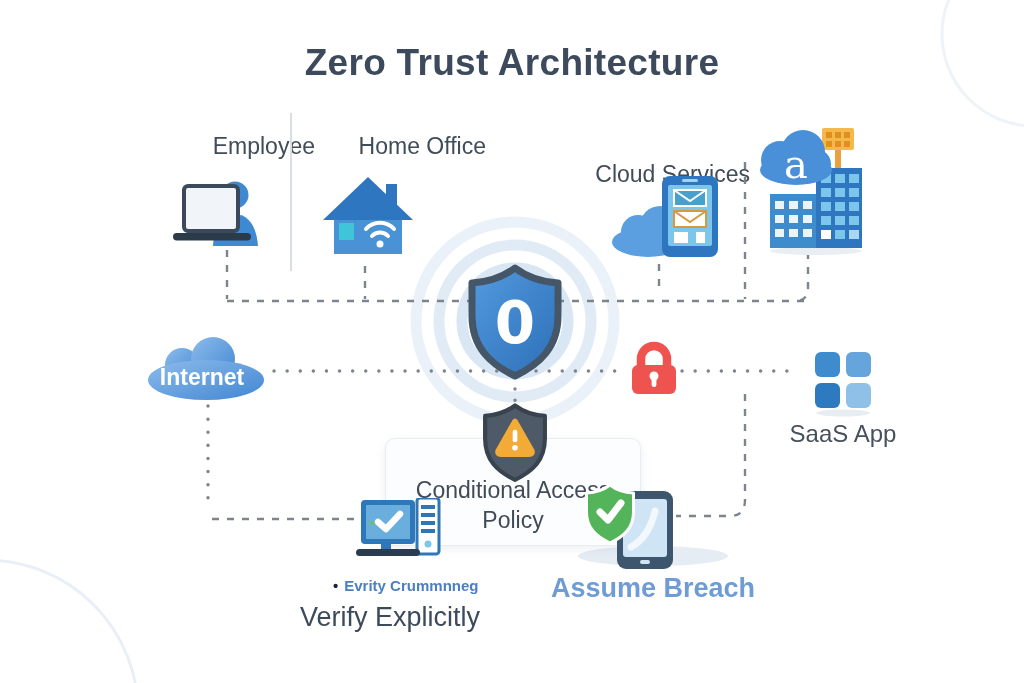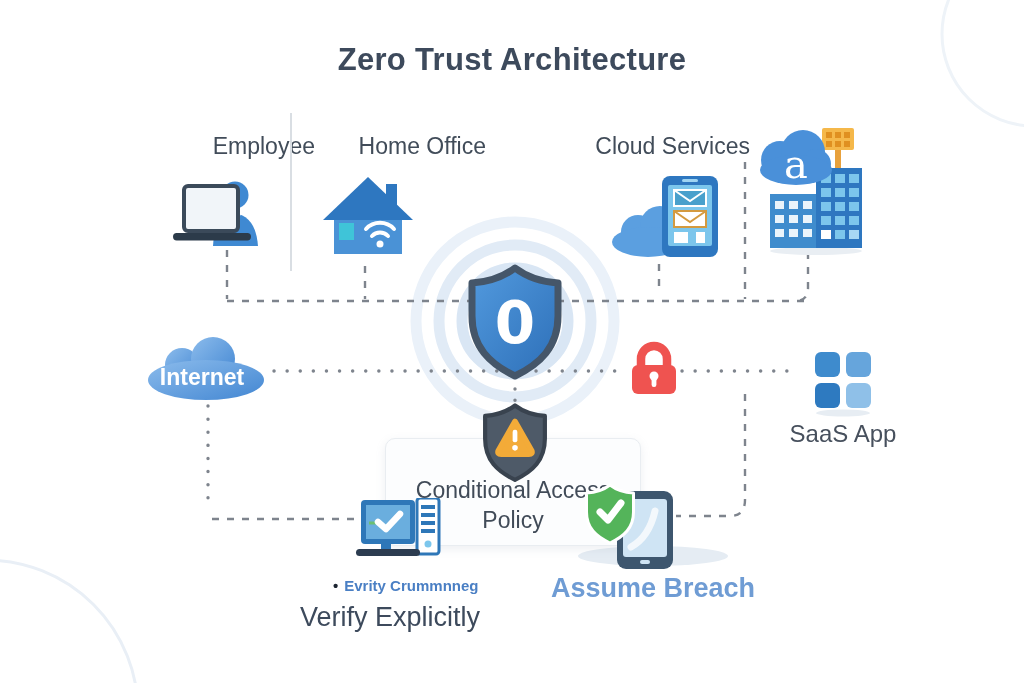--- a/index.html
+++ b/index.html
@@ -3,21 +3,21 @@
 <meta charset="utf-8">
 <style>
   html,body{margin:0;padding:0;background:#ffffff;}
   #canvas{
     position:relative;width:1024px;height:683px;background:#ffffff;
     overflow:hidden;font-family:"Liberation Sans", sans-serif;
   }
   .abs{position:absolute;}
   .title{
     top:42px;left:0;width:100%;text-align:center;
-    font-size:31px;font-weight:600;color:#3d4a5c;letter-spacing:.3px;
+    font-size:37px;font-weight:600;color:#3d4a5c;letter-spacing:.3px;
   }
   .col-label{
     top:133px;width:200px;text-align:right;
     font-size:23px;font-weight:500;color:#414c59;
   }
   .divider{left:290px;top:113px;width:2px;height:158px;background:#d9dee3;}
   .saas-label{top:420px;width:200px;text-align:center;font-size:24px;font-weight:500;color:#47505d;}
   .policy-box{
     left:385px;top:438px;width:256px;height:108px;
     background:#fcfdfe;border:1px solid #e9edf1;border-radius:10px;
@@ -69,21 +69,21 @@
       <path d="M682,371 L798,371"></path>
       <path d="M208,406 L208,506"></path>
       <path d="M515,389 L515,401" stroke-dasharray="0.1 11"></path>
     </g>
   </svg>
 
   <div class="abs title">Zero Trust Architecture</div>
 
   <div class="abs col-label" style="left:115px;">Employee</div>
   <div class="abs col-label" style="left:286px;">Home Office</div>
-  <div class="abs col-label" style="left:550px;">Cloud Services</div>
+  <div class="abs col-label" style="left:550px;margin-top:28px;">Cloud Services</div>
   <div class="abs divider"></div>
 
   <svg class="abs icon" style="left:168px;top:180px;" width="104" height="66" viewBox="0 0 104 66">
     <circle cx="67" cy="15" r="13.5" fill="#3f89d2"></circle>
     <path d="M45,66 Q46,37 67,33 Q88,37 90,66 Z" fill="#3f89d2"></path>
     <path d="M61,34 L67,46 L73,34 Z" fill="#ffffff"></path>
     <path d="M65,37 L67,58 L69,37 Z" fill="#2a66a8"></path>
     <rect x="16" y="6" width="54" height="45" rx="4" fill="#f1f5f9" stroke="#3b4a5a" stroke-width="4"></rect>
     <rect x="5" y="53" width="78" height="7.5" rx="3.7" fill="#2c3b4a"></rect>
   </svg>

